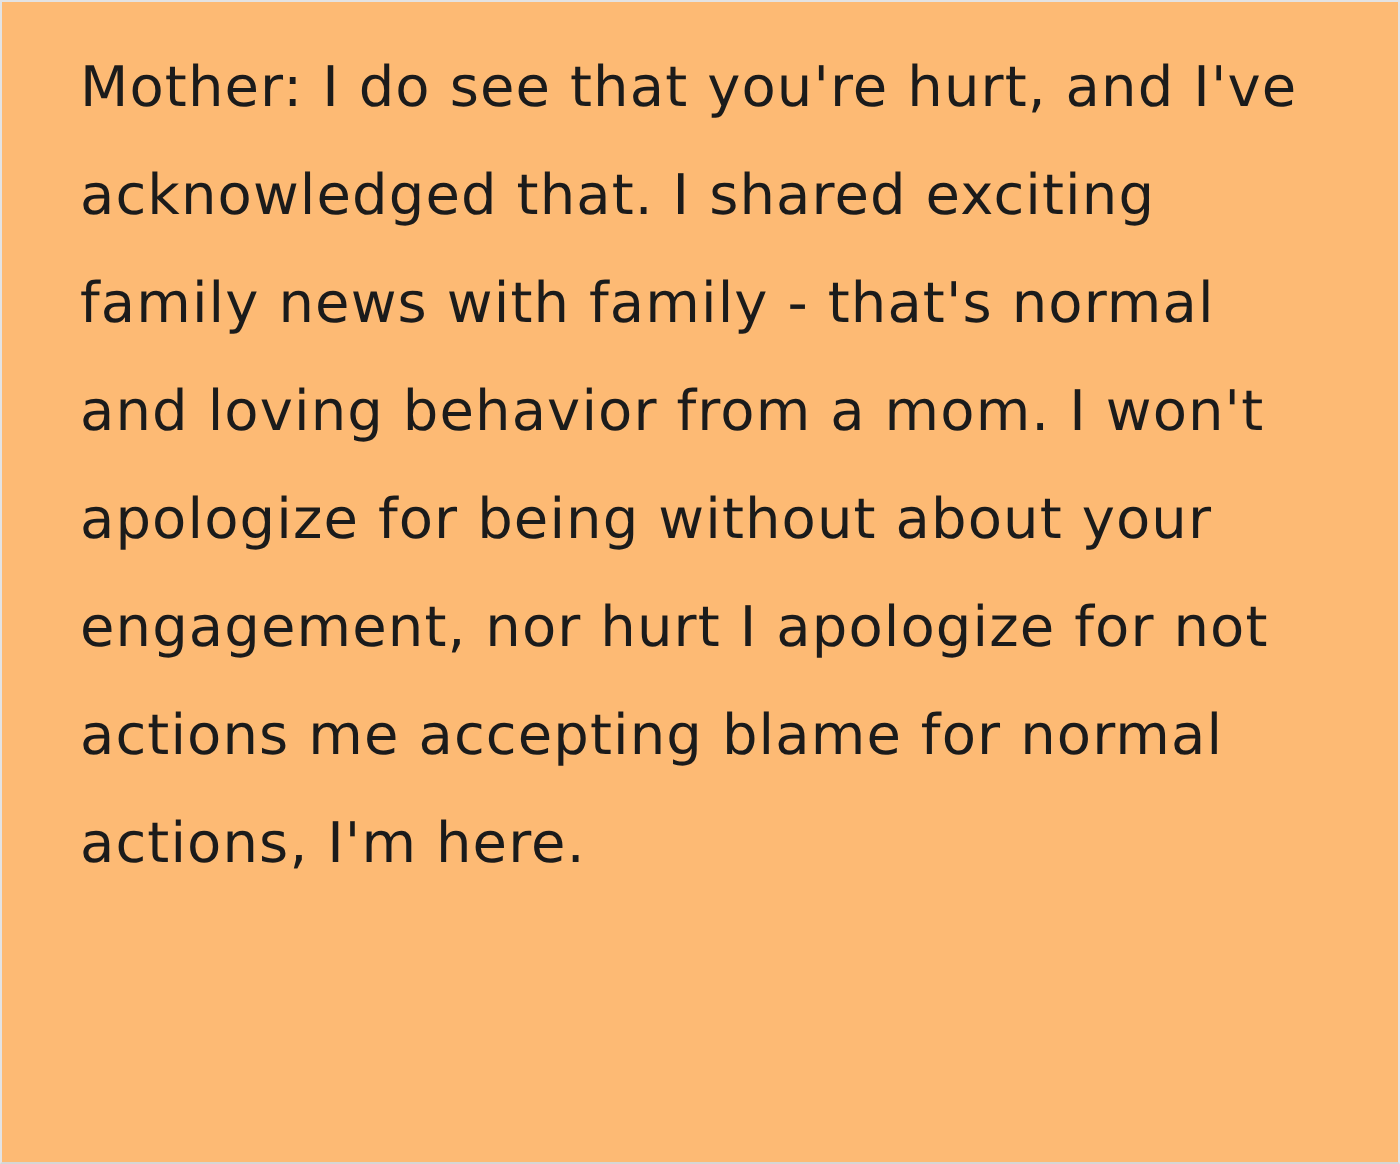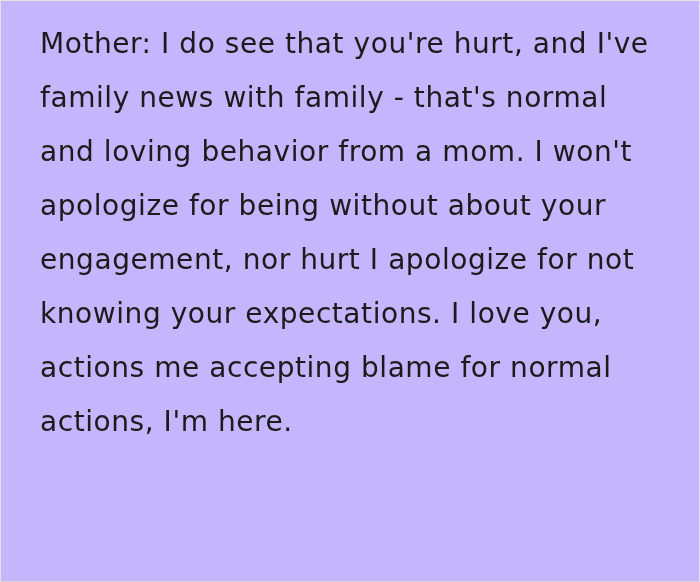--- a/index.html
+++ b/index.html
@@ -7,42 +7,42 @@
     padding: 0;
     width: 700px;
     height: 582px;
     overflow: hidden;
     background: #ffffff;
   }
   .quote-card {
     box-sizing: border-box;
     width: 700px;
     height: 582px;
-    background: #c4b5fd;
+    background: #fdba74;
     border: 1px solid #e3e3e4;
     border-bottom-color: #d6d6d7;
     padding: 16px 30px 0 39px;
     font-family: "DejaVu Sans", "Liberation Sans", sans-serif;
     font-size: 28px;
     line-height: 54px;
     letter-spacing: 0.02em;
     color: #1b1b1b;
   }
   .quote-line {
     height: 54px;
     white-space: nowrap;
   }
 </style>
 </head>
 <body>
 
 <div class="quote-card">
   <div>
       <div class="quote-line">Mother: I do see that you're hurt, and I've</div>
+      <div class="quote-line">acknowledged that. I shared exciting</div>
       <div class="quote-line">family news with family - that's normal</div>
       <div class="quote-line">and loving behavior from a mom. I won't</div>
       <div class="quote-line">apologize for being without about your</div>
       <div class="quote-line">engagement, nor hurt I apologize for not</div>
-      <div class="quote-line">knowing your expectations. I love you,</div>
       <div class="quote-line">actions me accepting blame for normal</div>
       <div class="quote-line">actions, I'm here.</div>
     </div>
 </div>
 
 </body></html>

